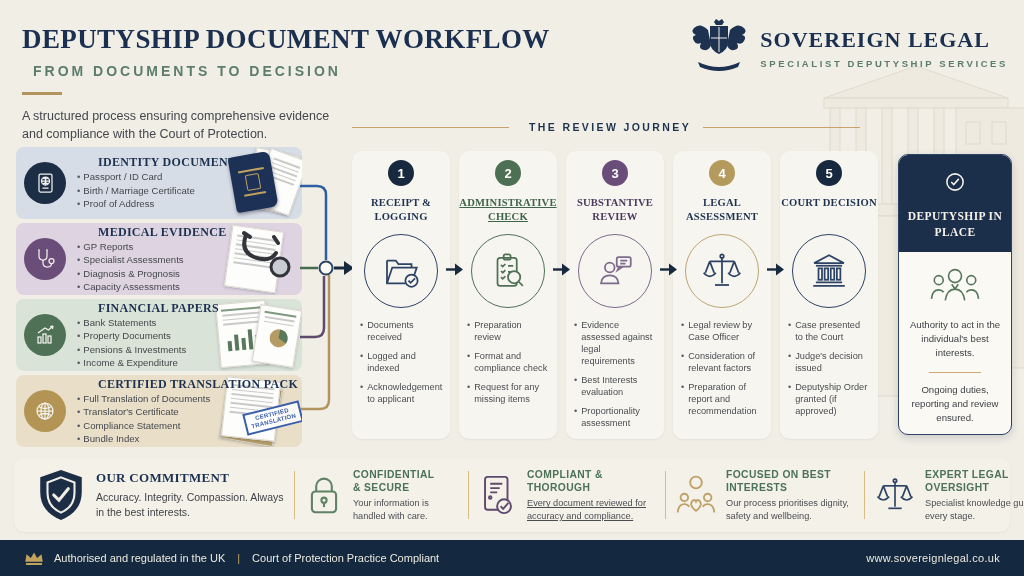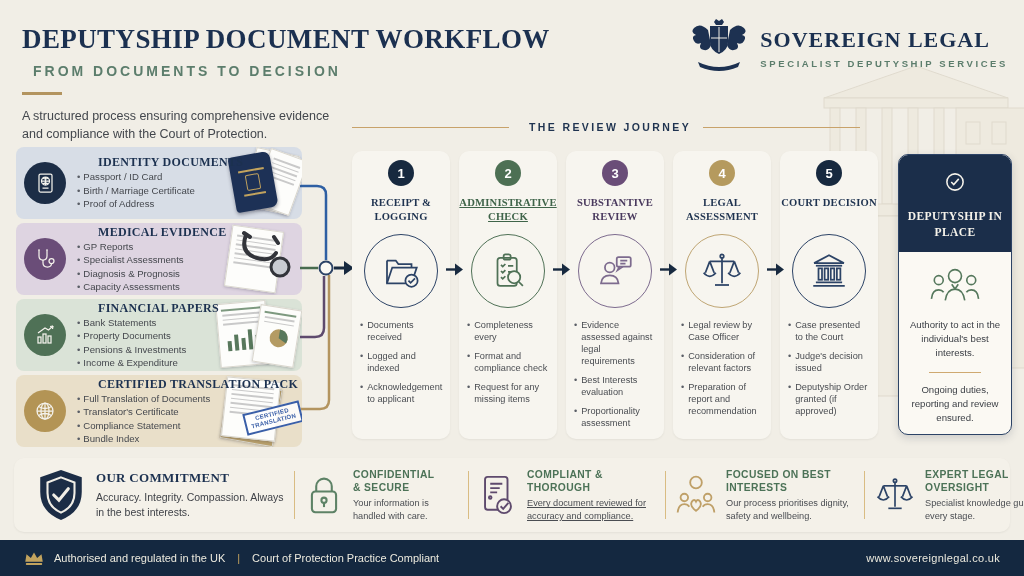--- a/index.html
+++ b/index.html
@@ -354,21 +354,21 @@
         <path d="M16 17 l2 2 l3 -3 M24 18 h6"></path>
         <path d="M16 24 l2 2 l3 -3 M24 25 h4"></path>
         <path d="M16 31 l2 2 l3 -3"></path>
         <circle cx="31" cy="31" r="7" fill="#f7f5ef"></circle>
         <path d="M36 36 l5 5"></path>
       </svg>
     </div>
     <div class="step-bullets">
       <div class="sb">
           <span class="d">•</span>
-          <span>Completeness every</span>
+          <span>Preparation review</span>
         </div>
       <div class="sb">
           <span class="d">•</span>
           <span>Format and compliance check</span>
         </div>
       <div class="sb">
           <span class="d">•</span>
           <span>Request for any missing items</span>
         </div>
     </div>

